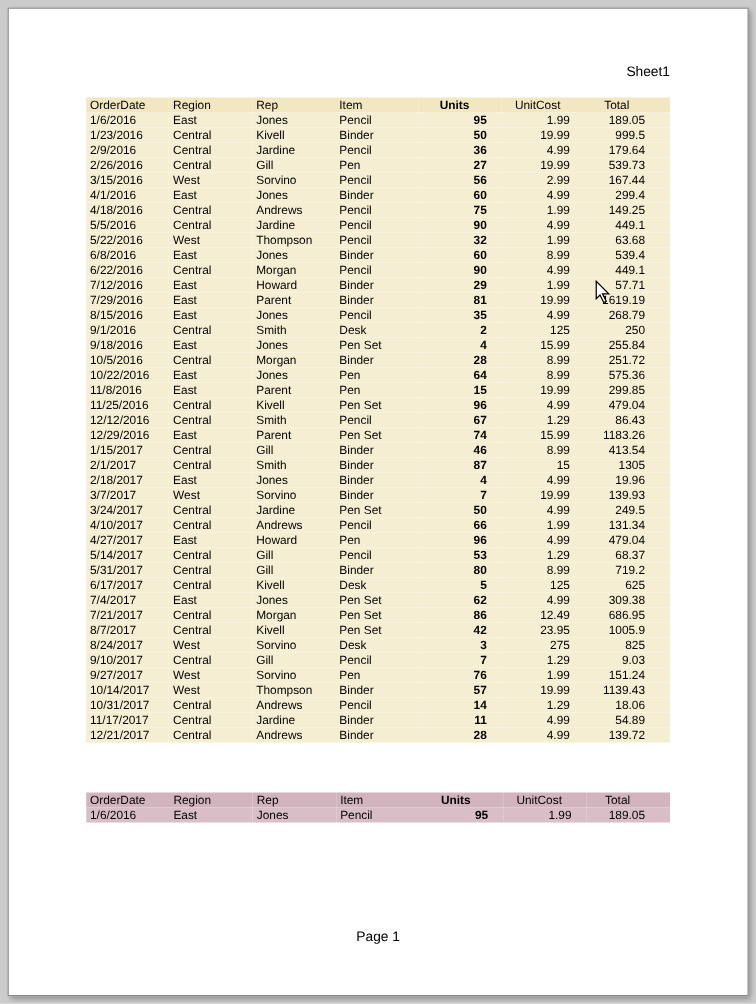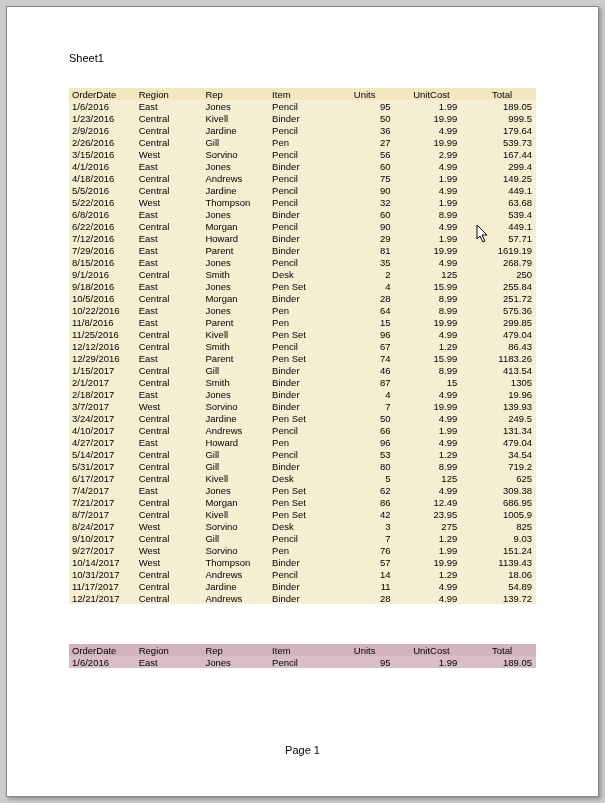--- a/index.html
+++ b/index.html
@@ -14,23 +14,23 @@
   .page {
     width: 593px;
     height: 791px;
     background: #fff;
     border: 1px solid #888;
     box-shadow: 2px 2px 4px rgba(0,0,0,0.3);
     position: relative;
     padding: 45px 62px 30px 62px;
   }
   .sheet-title {
-    text-align: left;
+    text-align: right;
     font-size: 11px;
-    margin-bottom: 24px;
+    margin-bottom: 14px;
     color: #000;
   }
   .page-footer {
     text-align: center;
     font-size: 11px;
     color: #000;
     position: absolute;
     bottom: 40px;
     width: 100%;
     left: 0;
@@ -45,23 +45,23 @@
   .main-table tr { background: #f5eed3; }
   .main-table tr.header { background: #f2e7c1; font-weight: normal; }
   .summary-table { margin-top: 40px; }
   .summary-table tr { background: #d9bec7; }
   .summary-table tr.header { background: #d2b4be; }
   td { padding: 0.5px 3px; white-space: nowrap; }
   .c-date { width: 56px; text-align: left; }
   .c-region { width: 56px; text-align: left; }
   .c-rep { width: 56px; text-align: left; }
   .c-item { width: 56px; text-align: left; }
-  .c-units { width: 56px; text-align: right; padding-right: 12px;}
+  .c-units { width: 56px; text-align: right; padding-right: 12px; font-weight: bold;}
   .c-unitcost { width: 56px; text-align: right; padding-right: 12px;}
-  .c-total { width: 56px; text-align: right; padding-right: 4px;}
+  .c-total { width: 56px; text-align: right; padding-right: 20px;}
   .h-units, .h-unitcost, .h-total { text-align: center; }
   .cursor {
     position: absolute;
     right: 108px;
     top: 217px;
     pointer-events: none;
     z-index: 10;
   }
 </style>
 </head>
@@ -343,21 +343,21 @@
           <td class="c-unitcost">4.99</td>
           <td class="c-total">479.04</td>
         </tr>
         <tr>
           <td class="c-date">5/14/2017</td>
           <td class="c-region">Central</td>
           <td class="c-rep">Gill</td>
           <td class="c-item">Pencil</td>
           <td class="c-units">53</td>
           <td class="c-unitcost">1.29</td>
-          <td class="c-total">34.54</td>
+          <td class="c-total">68.37</td>
         </tr>
         <tr>
           <td class="c-date">5/31/2017</td>
           <td class="c-region">Central</td>
           <td class="c-rep">Gill</td>
           <td class="c-item">Binder</td>
           <td class="c-units">80</td>
           <td class="c-unitcost">8.99</td>
           <td class="c-total">719.2</td>
         </tr>

